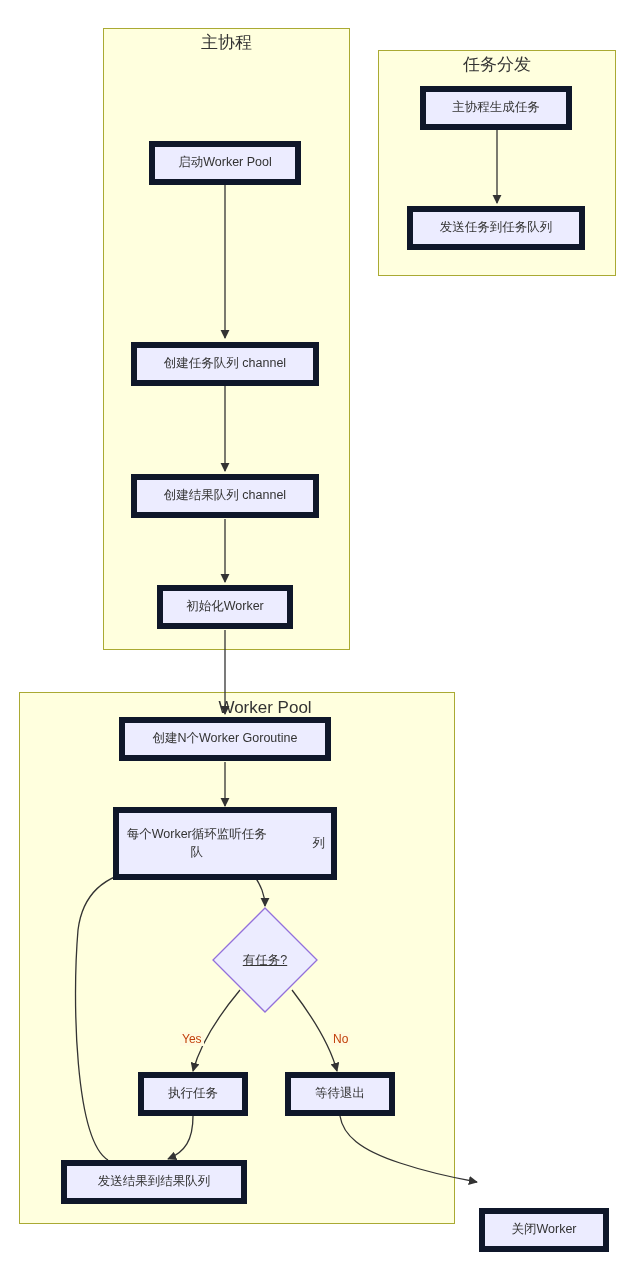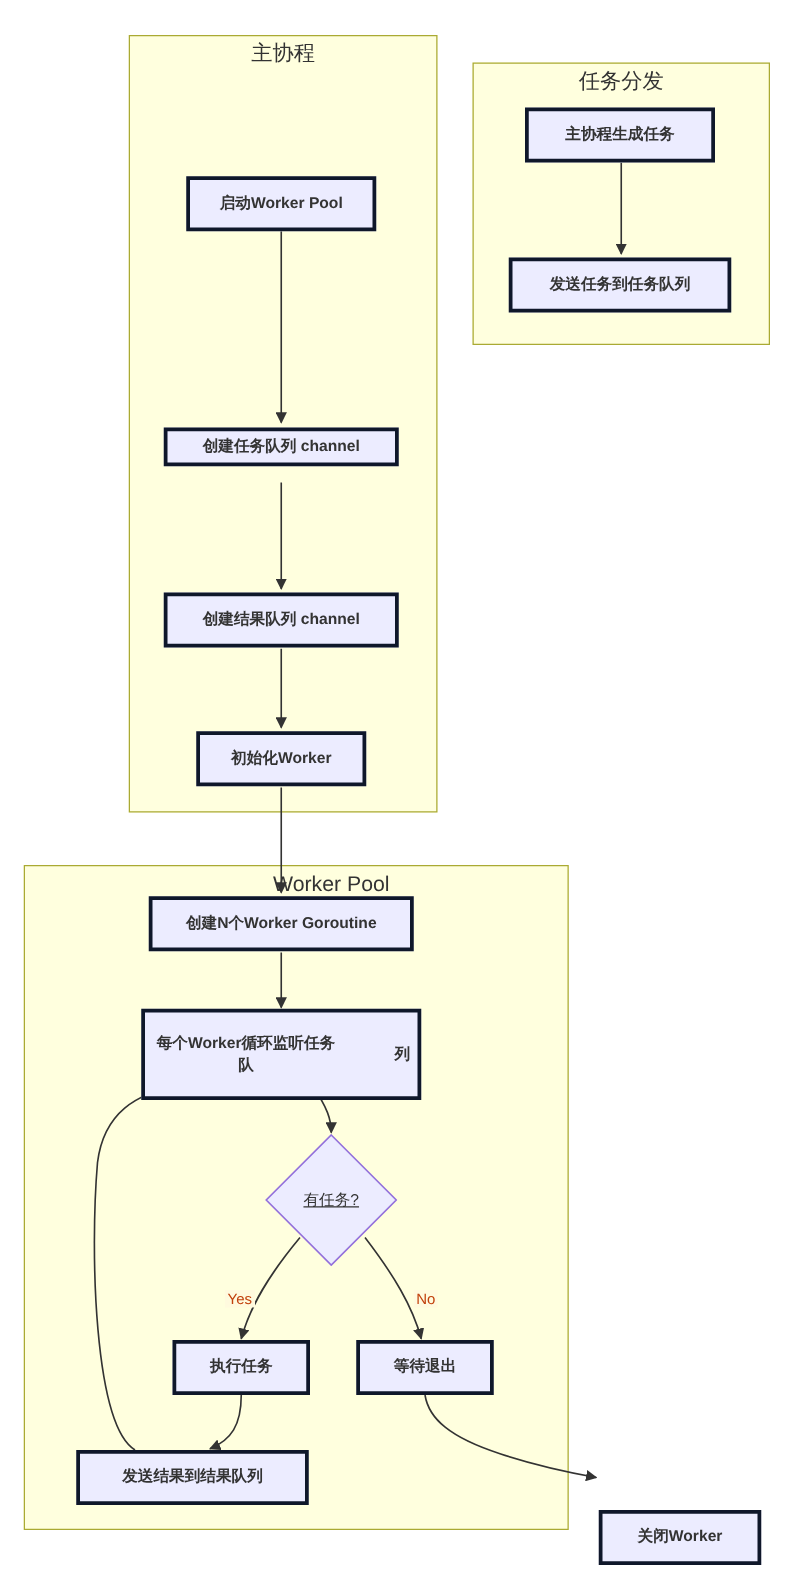--- a/index.html
+++ b/index.html
@@ -37,31 +37,30 @@
     position: absolute;
     text-align: center;
     font-size: 17px;
     color: #333333;
     white-space: nowrap;
     line-height: 1;
   }
   .node {
     position: absolute;
     background: #ececff;
-    border: 3px solid #0f172a;
+    border: 6px solid #0f172a;
     box-sizing: border-box;
     display: flex;
     align-items: center;
     justify-content: center;
     text-align: center;
     font-size: 12.5px;
     color: #333333;
     line-height: 1.42;
     padding: 0 6px;
-    font-weight: bold;
   }
   .diamond-wrap {
     position: absolute;
   }
   .diamond-shape {
     position: absolute;
     left: 0; top: 0;
     width: 100%;
     height: 100%;
   }
@@ -134,21 +133,21 @@
   </svg>
 
   <div class="cluster-label" style="left:103px; top:34px; width:247px;">主协程</div>
 
   <div class="cluster-label" style="left:378px; top:56px; width:238px;">任务分发</div>
 
   <div class="cluster-label" style="left:19px; top:699px; width:492px;">Worker Pool</div>
 
   <div class="node" style="left:149px; top:141px; width:152px; height:44px;">启动Worker Pool</div>
 
-  <div class="node" style="left:131px; top:342px; width:188px; height:31px;">创建任务队列 channel</div>
+  <div class="node" style="left:131px; top:342px; width:188px; height:44px;">创建任务队列 channel</div>
 
   <div class="node" style="left:131px; top:474px; width:188px; height:44px;">创建结果队列 channel</div>
 
   <div class="node" style="left:157px; top:585px; width:136px; height:44px;">初始化Worker</div>
 
   <div class="node" style="left:420px; top:86px; width:152px; height:44px;">主协程生成任务</div>
 
   <div class="node" style="left:407px; top:206px; width:178px; height:44px;">发送任务到任务队列</div>
 
   <div class="node" style="left:119px; top:717px; width:212px; height:44px;">创建N个Worker Goroutine</div>

